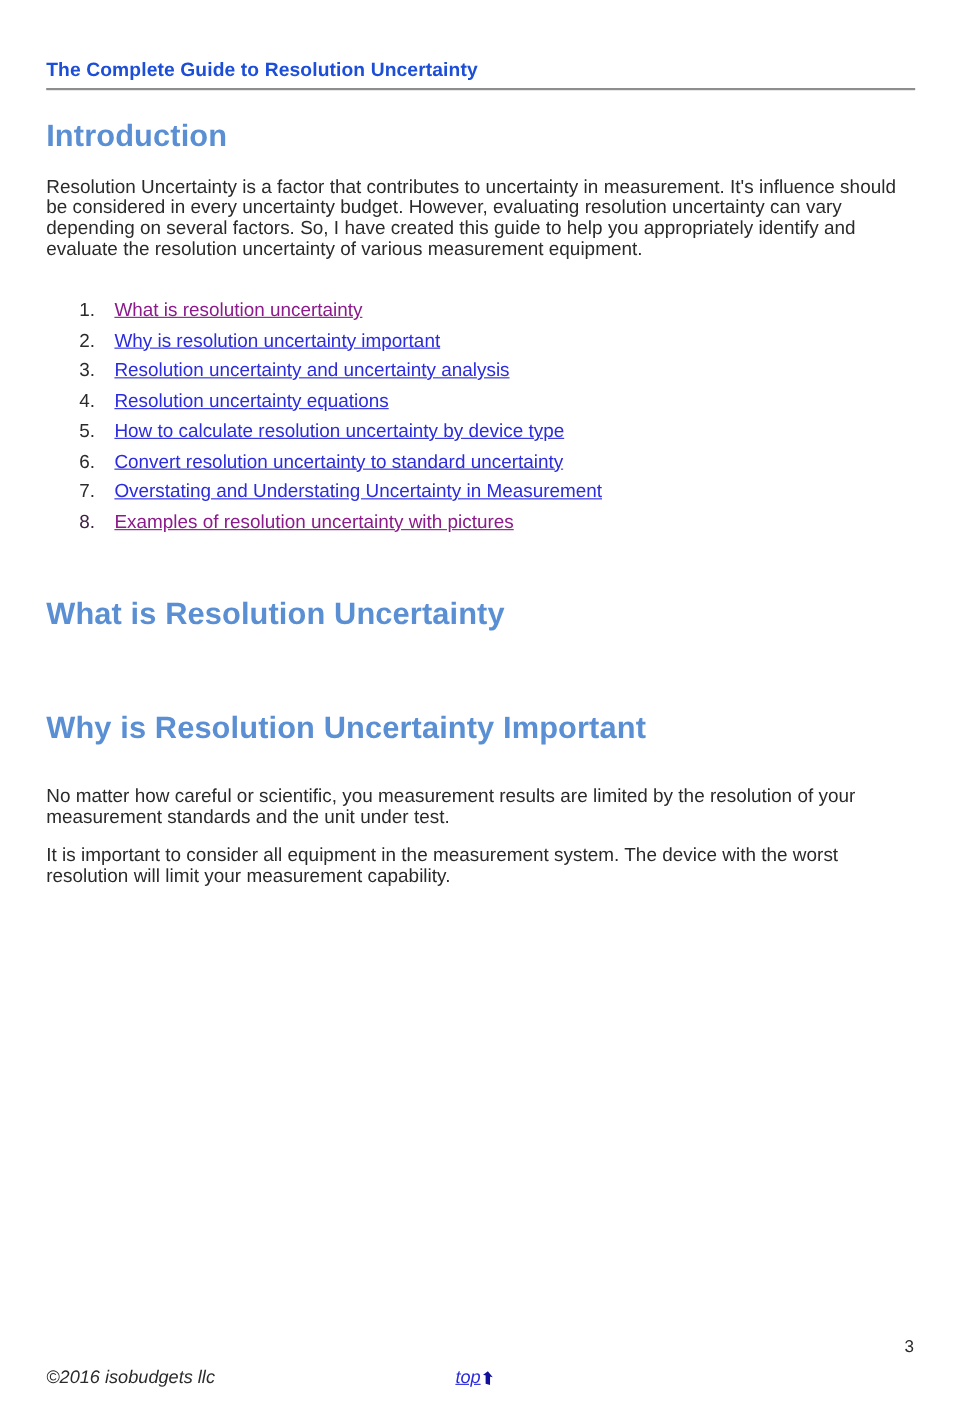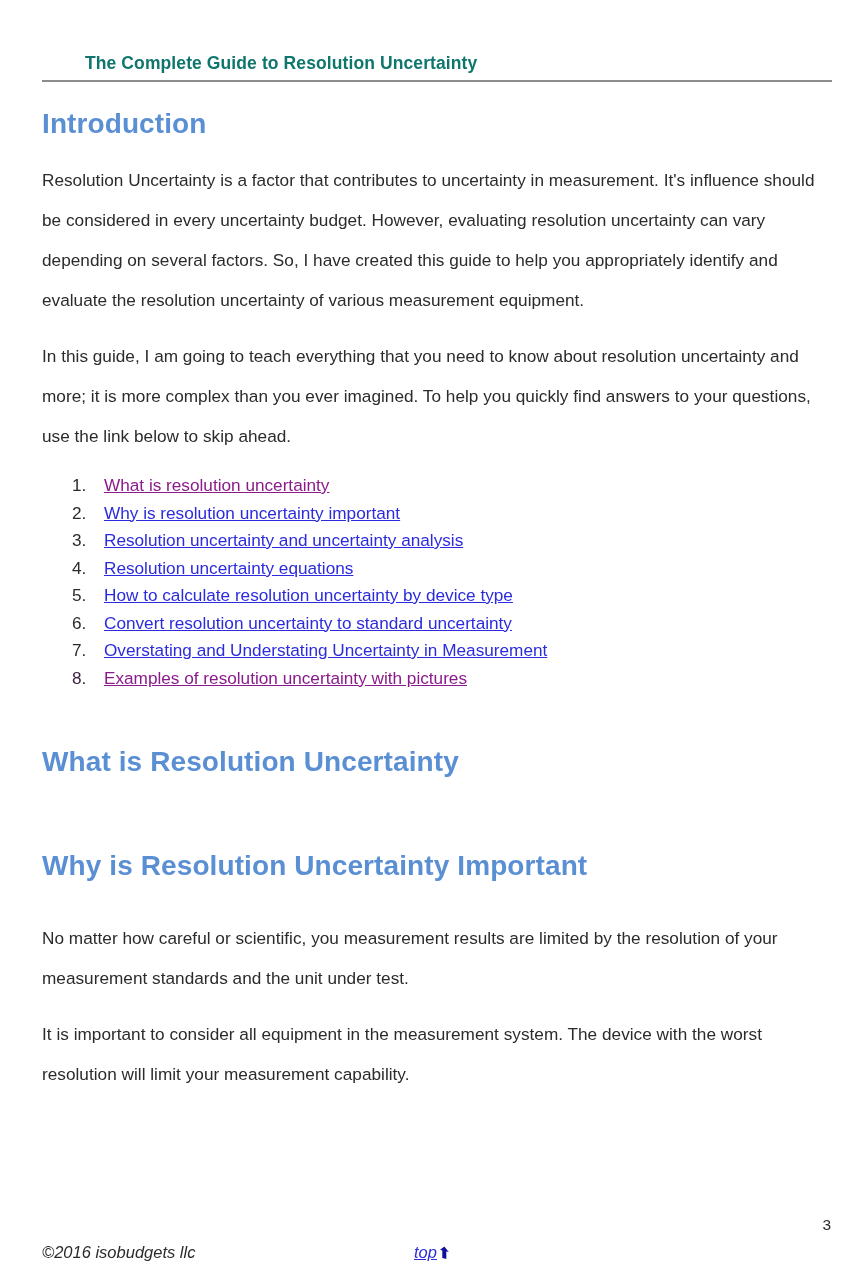--- a/index.html
+++ b/index.html
@@ -25,25 +25,24 @@
   
   .doc-header {
     position: absolute;
     left: 42px;
     top: 52px;
     width: 790px;
   }
   .doc-header-title {
     font-size: 17.5px;
     font-weight: bold;
-    color: #0f766e;
+    color: #1d4ed8;
     letter-spacing: 0.1px;
     line-height: 22px;
     white-space: nowrap;
-    margin-left: 43px;
   }
   .doc-header-rule {
     margin-top: 6px;
     border-top: 2px solid #8d8d8d;
     width: 790px;
     height: 0;
   }
   
   .content {
     position: absolute;
@@ -55,21 +54,21 @@
     font-size: 28px;
     font-weight: bold;
     color: #5b8fd4;
     margin: 0;
     padding: 0;
     line-height: 28px;
     letter-spacing: 0.1px;
   }
   p.body-par {
     font-size: 17.2px;
-    line-height: 40px;
+    line-height: 19px;
     color: #2b2b2b;
     margin: 0;
     padding: 0;
     letter-spacing: 0.02px;
   }
   .gap-after-heading { height: 22px; }
   .gap-par { height: 16px; }
   .gap-section-top { height: 56px; }
   .gap-section-top-sm { height: 54px; }
   .gap-list { height: 16px; }
@@ -162,21 +161,20 @@
     <div class="doc-header-title">The Complete Guide to Resolution Uncertainty</div>
     <div class="doc-header-rule"></div>
   </div>
 
   <div class="content">
 
     <h2 class="section-heading">Introduction</h2>
     <div class="gap-after-heading"></div>
     <p class="body-par">Resolution Uncertainty is a factor that contributes to uncertainty in measurement. It's influence should be considered in every uncertainty budget. However, evaluating resolution uncertainty can vary depending on several factors. So, I have created this guide to help you appropriately identify and evaluate the resolution uncertainty of various measurement equipment.</p>
     <div class="gap-par"></div>
-    <p class="body-par">In this guide, I am going to teach everything that you need to know about resolution uncertainty and more; it is more complex than you ever imagined. To help you quickly find answers to your questions, use the link below to skip ahead.</p>
 
     <div class="gap-list"></div>
 
     <ol class="toc-list">
       <li>
         <a class="link-visited">What is resolution uncertainty</a>
       </li>
       <li>
         <a class="link-blue">Why is resolution uncertainty important</a>
       </li>

